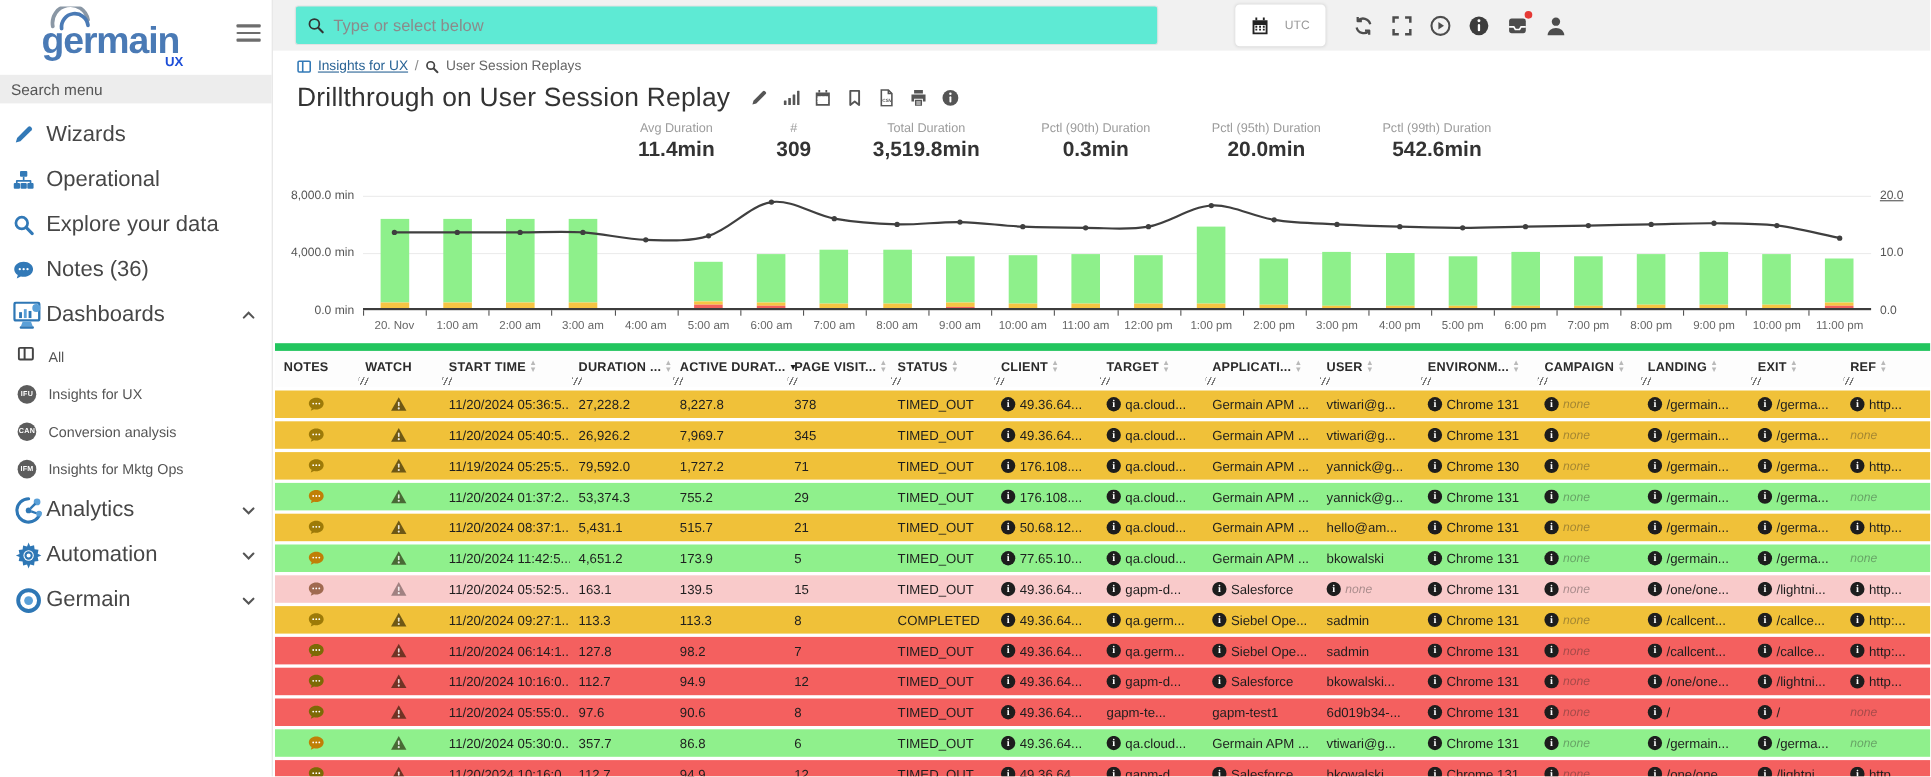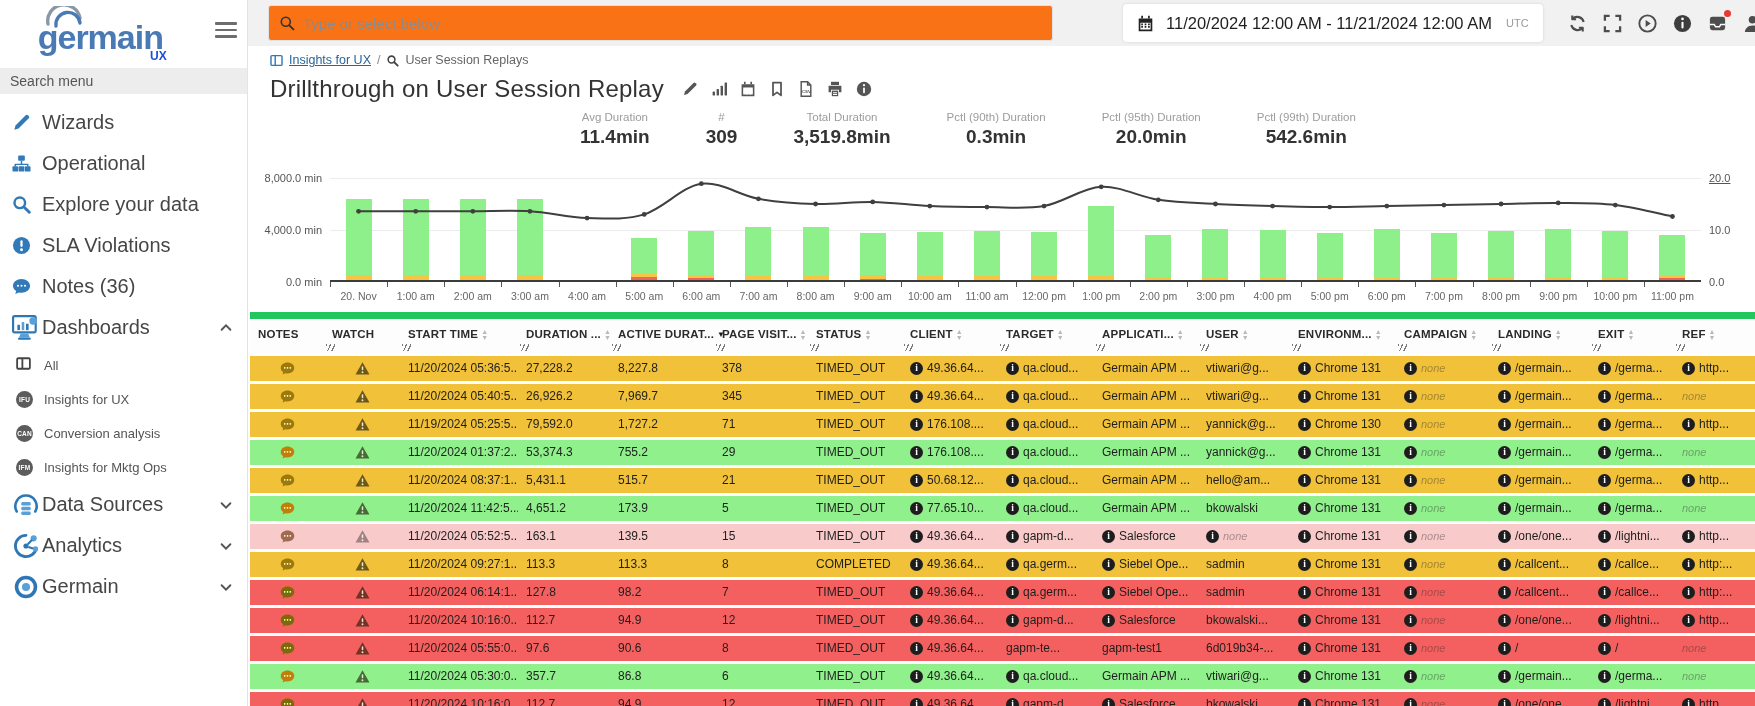--- a/index.html
+++ b/index.html
@@ -29,21 +29,21 @@
   .nav-sub .ni-icon { width:28px; min-width:28px; color:#444; }
   .nav-sub .ni-icon svg { width:15px; height:15px; }
   .nav-sub .badge { width:17px; height:17px; border-radius:50%; background:#5c5c5c; color:#fff; font-size:6.5px;
     font-weight:bold; display:flex; align-items:center; justify-content:center; letter-spacing:.2px; }
   .nav-sub .ni-label { font-size:13px; }
   .big-icon svg { width:28px !important; height:26px !important; }
 
   
   .main { flex:1; position:relative; overflow:hidden; }
   .topbar { height:46px; background:#f1f1f1; display:flex; align-items:center; padding:0 10px 0 20px; gap:10px; }
-  .searchbox { flex:0 0 785px; height:36px; background:#f97316; border:1px solid #e2e2e2; border-radius:3px;
+  .searchbox { flex:0 0 785px; height:36px; background:#5eead4; border:1px solid #e2e2e2; border-radius:3px;
     display:flex; align-items:center; padding:0 10px; gap:8px; }
   .searchbox svg { width:16px; height:16px; color:#333; }
   .searchbox input { border:none; outline:none; flex:1; font-size:15px; font-family:"Liberation Sans",sans-serif; color:#333; background:transparent; }
   .searchbox input::placeholder { color:#8b8b8b; }
   .datebox { margin-left:60px; height:38px; background:#fff; border-radius:4px; box-shadow:0 0 3px rgba(0,0,0,.12);
     display:flex; align-items:center; padding:0 14px; gap:12px; cursor:pointer; }
   .datebox svg { width:17px; height:17px; color:#222; }
   .date-text { font-size:16.5px; color:#1f1f1f; white-space:nowrap; }
   .tz { font-size:11px; color:#9a9a9a; margin-left:2px; }
   .topicons { display:flex; align-items:center; gap:13px; margin-left:14px; color:#4d4d4d; }
@@ -161,30 +161,20 @@
             <svg viewBox="0 0 20 20">
               <circle cx="8.2" cy="8.2" r="5.6" fill="none" stroke="currentColor" stroke-width="2.6"></circle>
               <line x1="12.6" y1="12.6" x2="18.2" y2="18.2" stroke="currentColor" stroke-width="3" stroke-linecap="round"></line>
             </svg>
           </span>
       <span class="ni-label">Explore your data</span>
         </div>
         <div class="nav-item">
           <span class="ni-icon ">
             <svg viewBox="0 0 20 20">
-              <circle cx="10" cy="10" r="9" fill="currentColor"></circle>
-              <rect x="8.8" y="4.5" width="2.4" height="7" rx="1.2" fill="#fff"></rect>
-              <circle cx="10" cy="14.5" r="1.5" fill="#fff"></circle>
-            </svg>
-          </span>
-      <span class="ni-label">SLA Violations</span>
-        </div>
-        <div class="nav-item">
-          <span class="ni-icon ">
-            <svg viewBox="0 0 20 20">
               <path d="M10 2C5 2 1 5.2 1 9.2c0 2.3 1.3 4.3 3.4 5.6L3.4 18l3.9-1.8c.9.2 1.8.3 2.7.3 5 0 9-3.2 9-7.3S15 2 10 2z" fill="currentColor"></path>
               <circle cx="6.3" cy="9.2" r="1.1" fill="#fff"></circle>
               <circle cx="10" cy="9.2" r="1.1" fill="#fff"></circle>
               <circle cx="13.7" cy="9.2" r="1.1" fill="#fff"></circle>
             </svg>
           </span>
       <span class="ni-label">Notes (36)</span>
         </div>
         <div class="nav-item">
           <span class="ni-icon big-icon">
@@ -224,43 +214,42 @@
         </div>
         <div class="nav-sub">
           <span class="ni-icon">
             <span class="badge">IFM</span>
           </span>
           <span class="ni-label">Insights for Mktg Ops</span>
         </div>
         <div class="nav-item">
           <span class="ni-icon big-icon">
             <svg viewBox="0 0 22 22">
-              <path d="M3.2 16.5a9 9 0 1115.6 0" fill="none" stroke="#2e77b5" stroke-width="2.2" stroke-linecap="round"></path>
-              <rect x="7" y="8.5" width="8" height="3" rx="1.2" fill="#5aa0d8"></rect>
-              <rect x="7" y="12.5" width="8" height="3" rx="1.2" fill="#5aa0d8"></rect>
-              <rect x="7" y="16.5" width="8" height="3" rx="1.2" fill="#5aa0d8"></rect>
-            </svg>
-          </span>
-      <span class="ni-label">Data Sources</span>
-          <span class="chev" style="width:14px;height:14px;display:inline-block"><svg viewBox="0 0 16 16" fill="none" stroke="currentColor" stroke-width="2.2" stroke-linecap="round">
-              <path d="M3 6l5 5 5-5"></path>
-            </svg></span>
-        </div>
-        <div class="nav-item">
-          <span class="ni-icon big-icon">
-            <svg viewBox="0 0 22 22">
               <path d="M11 2a9 9 0 108.8 11" fill="none" stroke="#2e77b5" stroke-width="2.4" stroke-linecap="round"></path>
               <circle cx="11" cy="11" r="2.2" fill="#2e77b5"></circle>
               <circle cx="17.5" cy="4.5" r="2.6" fill="#5aa0d8"></circle>
               <circle cx="19" cy="13.5" r="2.2" fill="#5aa0d8"></circle>
               <line x1="12.5" y1="9.5" x2="16.2" y2="5.8" stroke="#2e77b5" stroke-width="1.8"></line>
               <line x1="13" y1="11.8" x2="17" y2="13.2" stroke="#2e77b5" stroke-width="1.8"></line>
             </svg>
           </span>
       <span class="ni-label">Analytics</span>
+          <span class="chev" style="width:14px;height:14px;display:inline-block"><svg viewBox="0 0 16 16" fill="none" stroke="currentColor" stroke-width="2.2" stroke-linecap="round">
+              <path d="M3 6l5 5 5-5"></path>
+            </svg></span>
+        </div>
+        <div class="nav-item">
+          <span class="ni-icon big-icon">
+            <svg viewBox="0 0 22 22" fill="#2e77b5">
+              <path d="M11 0l1.2 2.8 3-.6 .4 3 3 .4-.6 3L20.8 10 18 11.2l.6 3-3 .4-.4 3-3-.6L11 20l-1.2-3-3 .6-.4-3-3-.4.6-3L1.2 10 4 8.8l-.6-3 3-.4.4-3 3 .6z" transform="translate(0,1)"></path>
+              <circle cx="11" cy="11" r="4" fill="#fff"></circle>
+              <circle cx="11" cy="11" r="2.4" fill="none" stroke="#2e77b5" stroke-width="1.6"></circle>
+            </svg>
+          </span>
+      <span class="ni-label">Automation</span>
           <span class="chev" style="width:14px;height:14px;display:inline-block"><svg viewBox="0 0 16 16" fill="none" stroke="currentColor" stroke-width="2.2" stroke-linecap="round">
               <path d="M3 6l5 5 5-5"></path>
             </svg></span>
         </div>
         <div class="nav-item">
           <span class="ni-icon big-icon">
             <svg viewBox="0 0 22 22">
               <circle cx="11" cy="11" r="8" fill="none" stroke="#2e77b5" stroke-width="3"></circle>
               <circle cx="11" cy="11" r="3.4" fill="#5aa0d8"></circle>
             </svg>
@@ -282,21 +271,20 @@
             <line x1="12.9" y1="12.9" x2="18" y2="18" stroke="currentColor" stroke-width="2.4" stroke-linecap="round"></line>
           </svg>
         <input placeholder="Type or select below" style="">
       </div>
       <div class="datebox">
         <svg viewBox="0 0 20 20" fill="currentColor">
             <path d="M5 1h2v3H5zM13 1h2v3h-2z"></path>
             <path d="M2 4h16v15H2zm2 5h12v8H4z" fill-rule="evenodd"></path>
             <path d="M5 10h2v2H5zm4 0h2v2H9zm4 0h2v2h-2zM5 13h2v2H5zm4 0h2v2H9zm4 0h2v2h-2z"></path>
           </svg>
-        <span class="date-text">11/20/2024 12:00 AM - 11/21/2024 12:00 AM</span>
         <span class="tz">UTC</span>
       </div>
       <div class="topicons" id="topbar-icons">
           <span class="topicon">
             <svg viewBox="0 0 20 20" fill="none" stroke="currentColor" stroke-width="2.2">
               <path d="M16.5 8.5A7 7 0 004.6 5.2"></path>
               <path d="M3.5 11.5a7 7 0 0011.9 3.3"></path>
               <path d="M4.5 1.5v4h4" stroke-linejoin="round"></path>
               <path d="M15.5 18.5v-4h-4" stroke-linejoin="round"></path>
             </svg>

